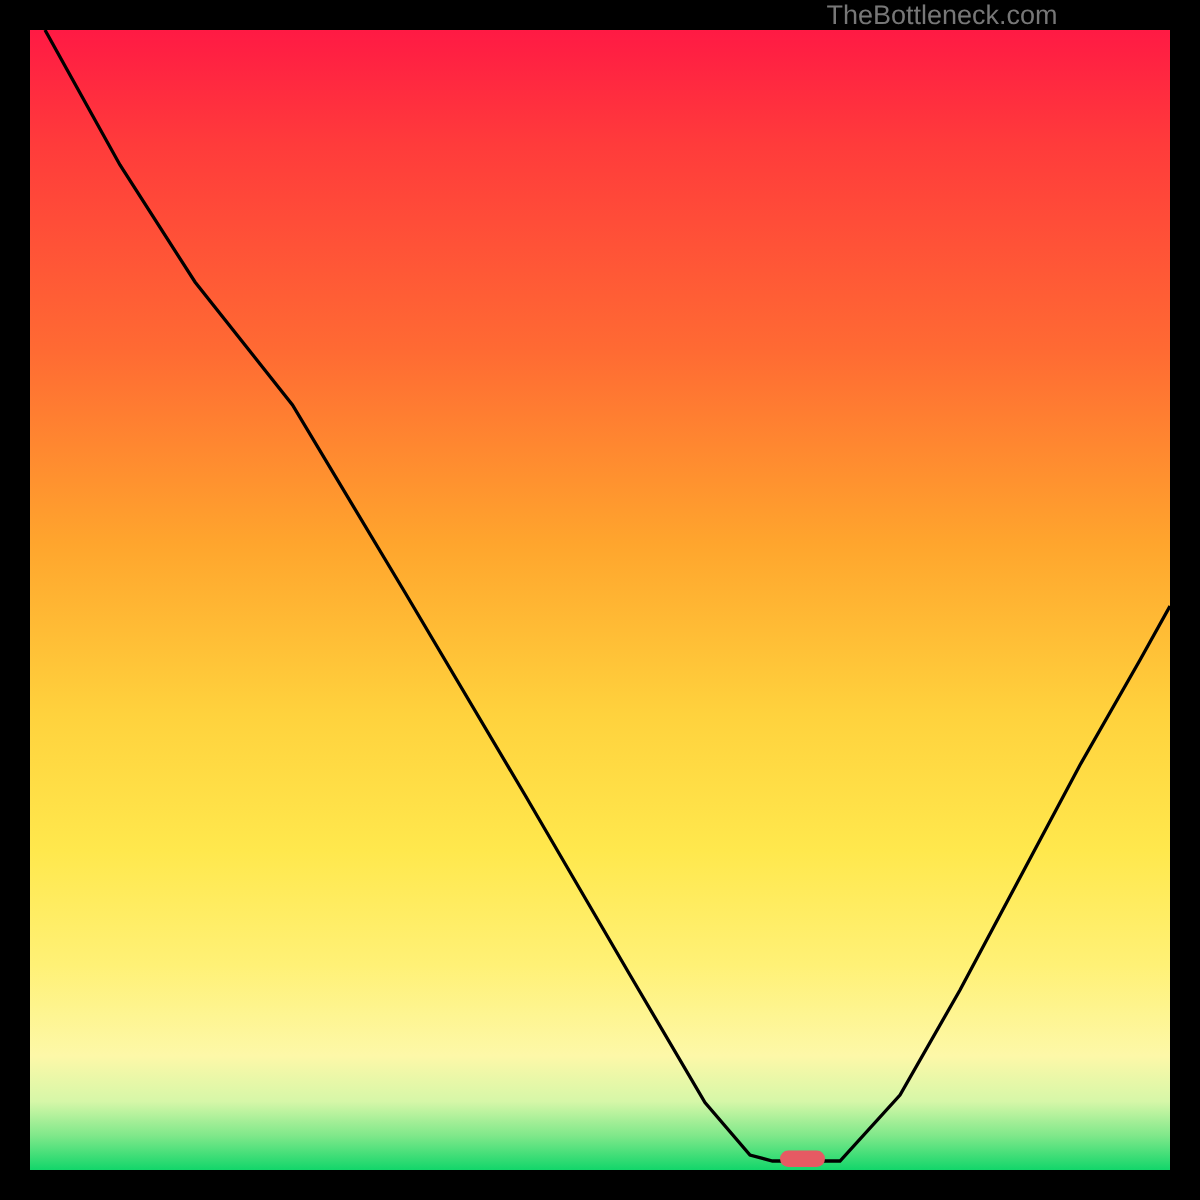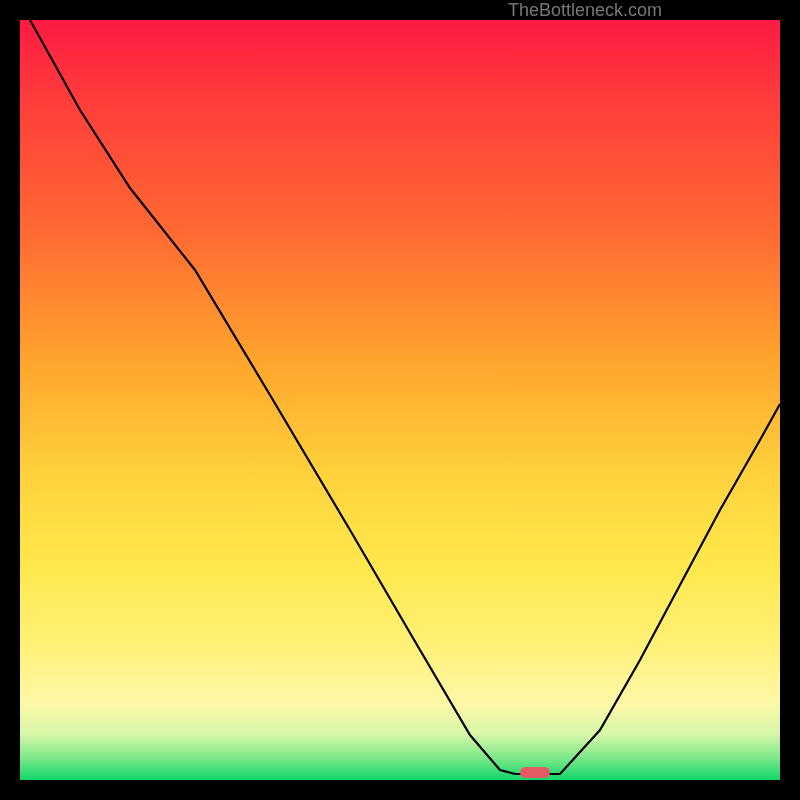--- a/index.html
+++ b/index.html
@@ -10,20 +10,21 @@
     background: #000;
     overflow: hidden;
   }
   .frame {
     position: absolute;
     left: 0;
     top: 0;
     width: 680px;
     height: 800px;
     background: #000;
+    padding-left: 43px;
   }
   .plot {
     position: absolute;
     left: 20px;
     top: 20px;
     width: 760px;
     height: 760px;
     background: linear-gradient(to bottom,
       #ff1a44 0%,
       #ff3b3b 10%,

